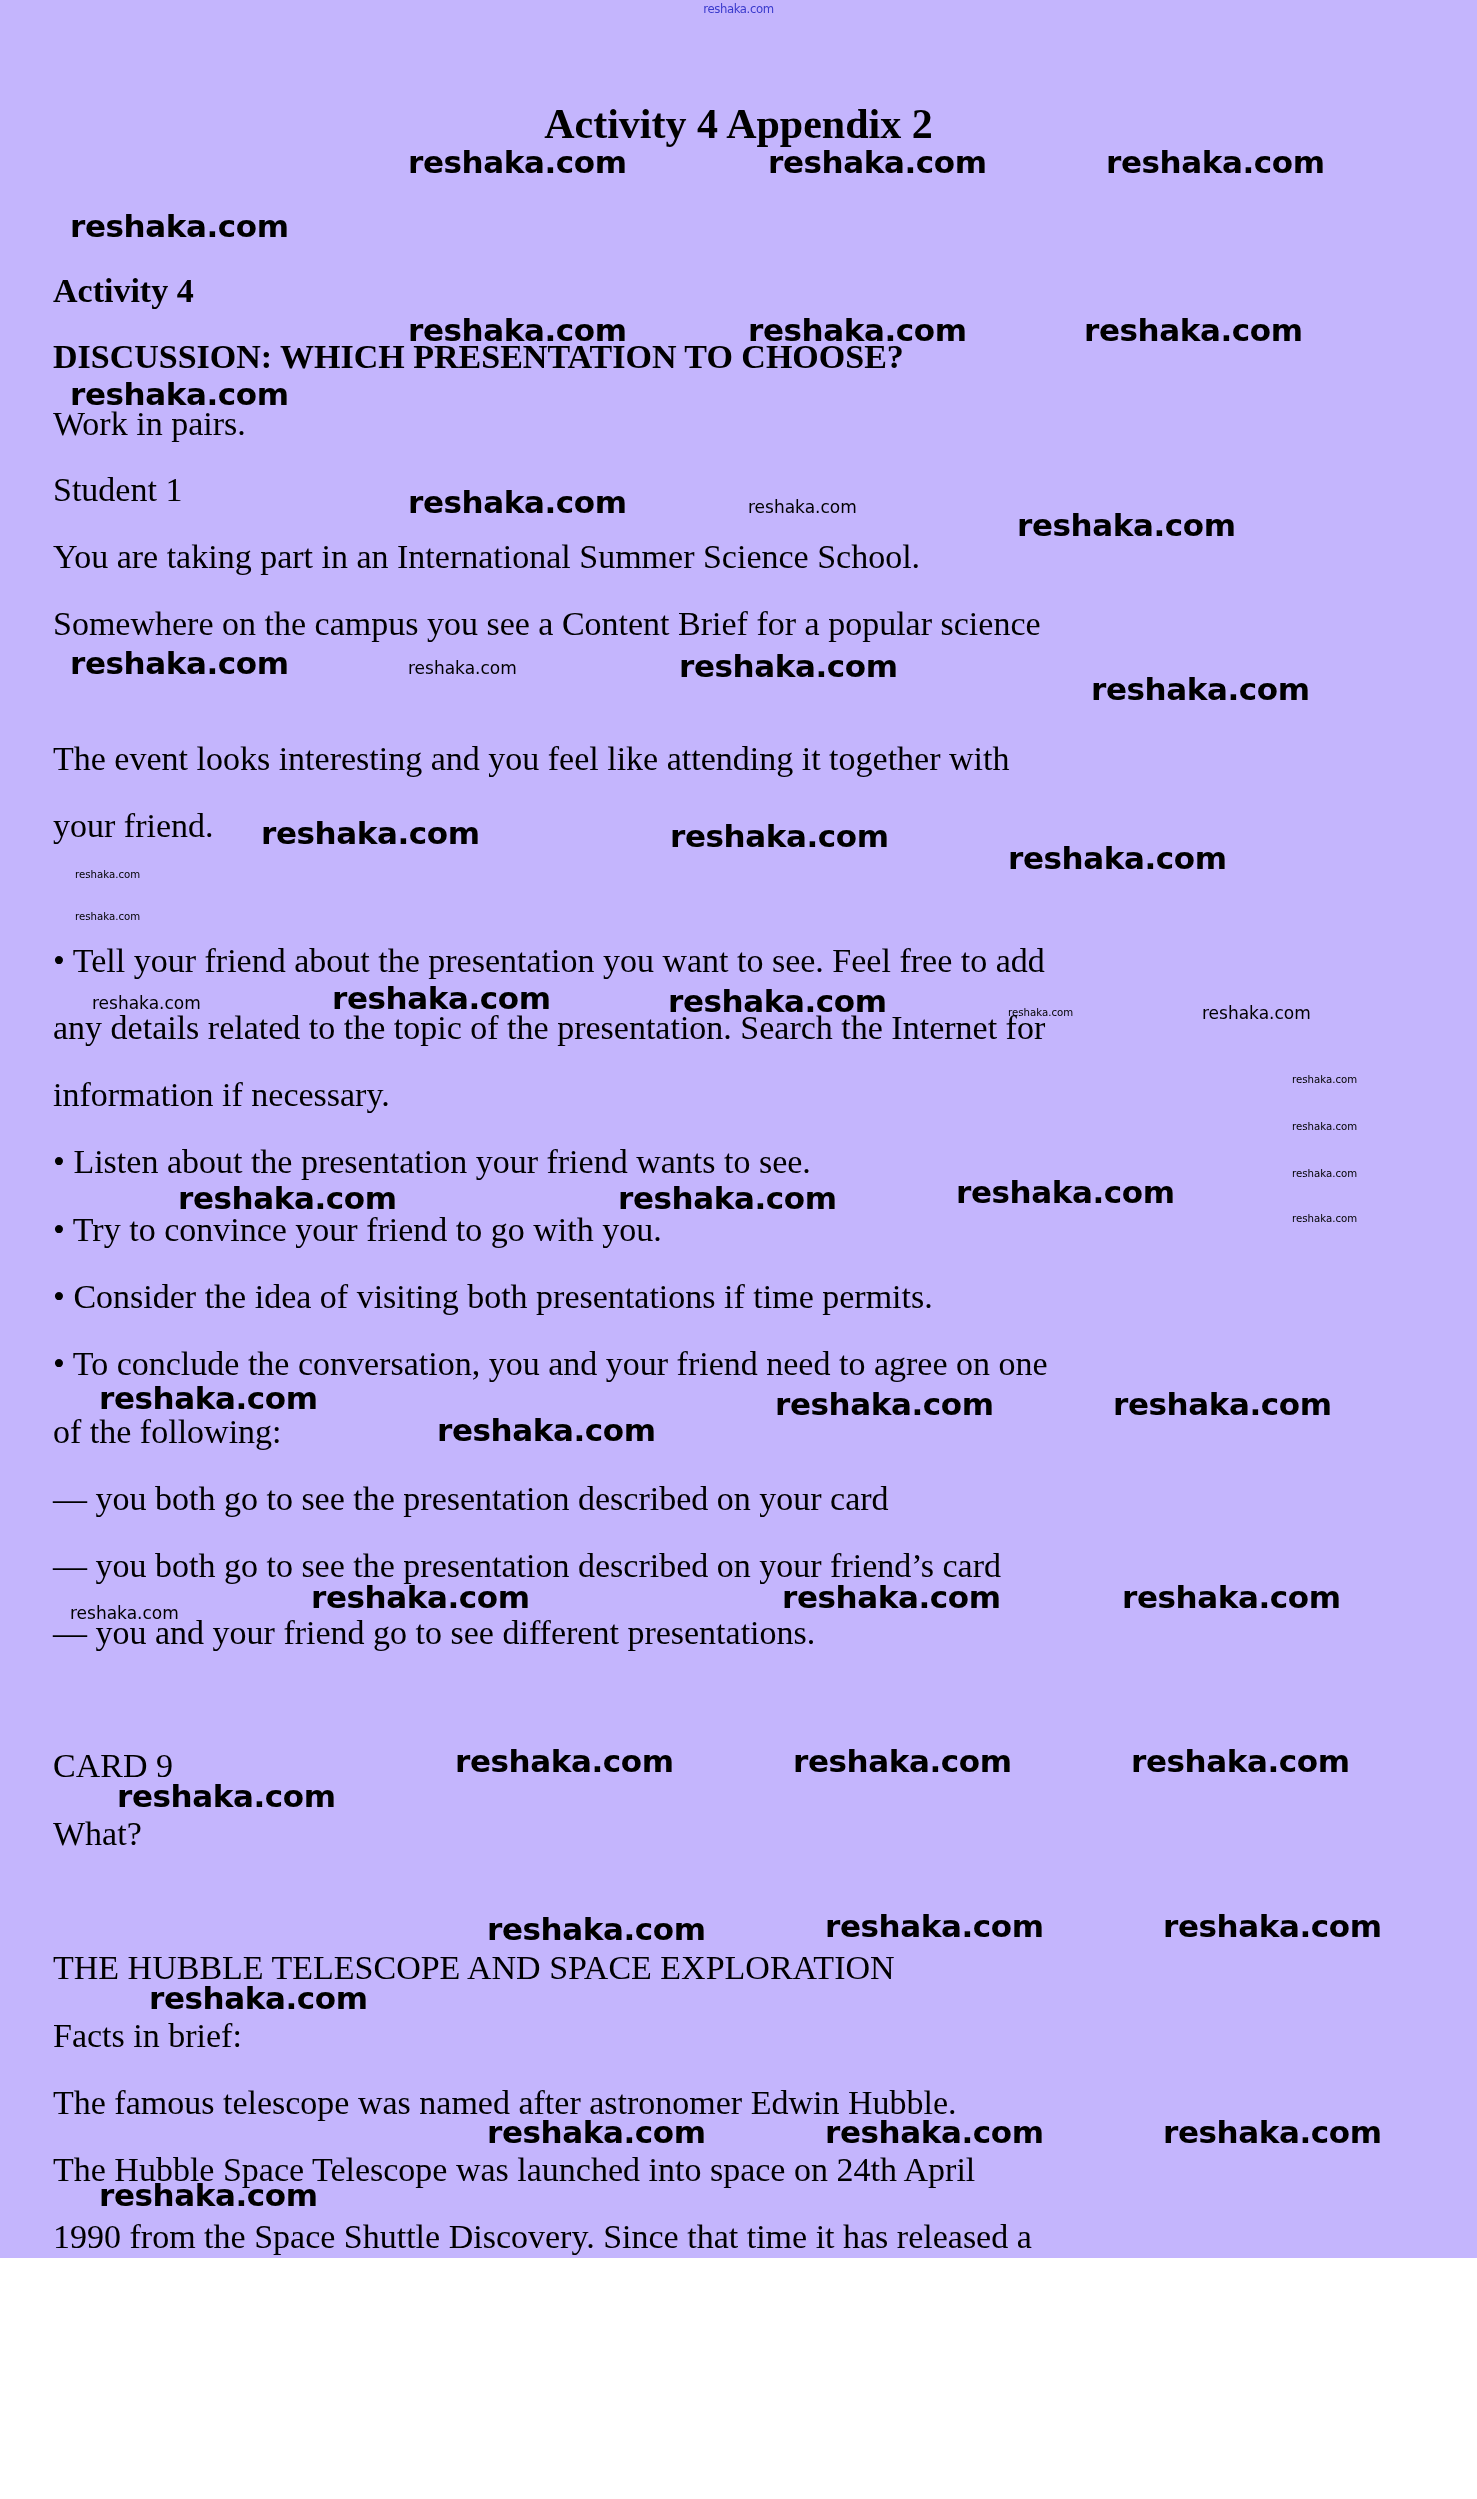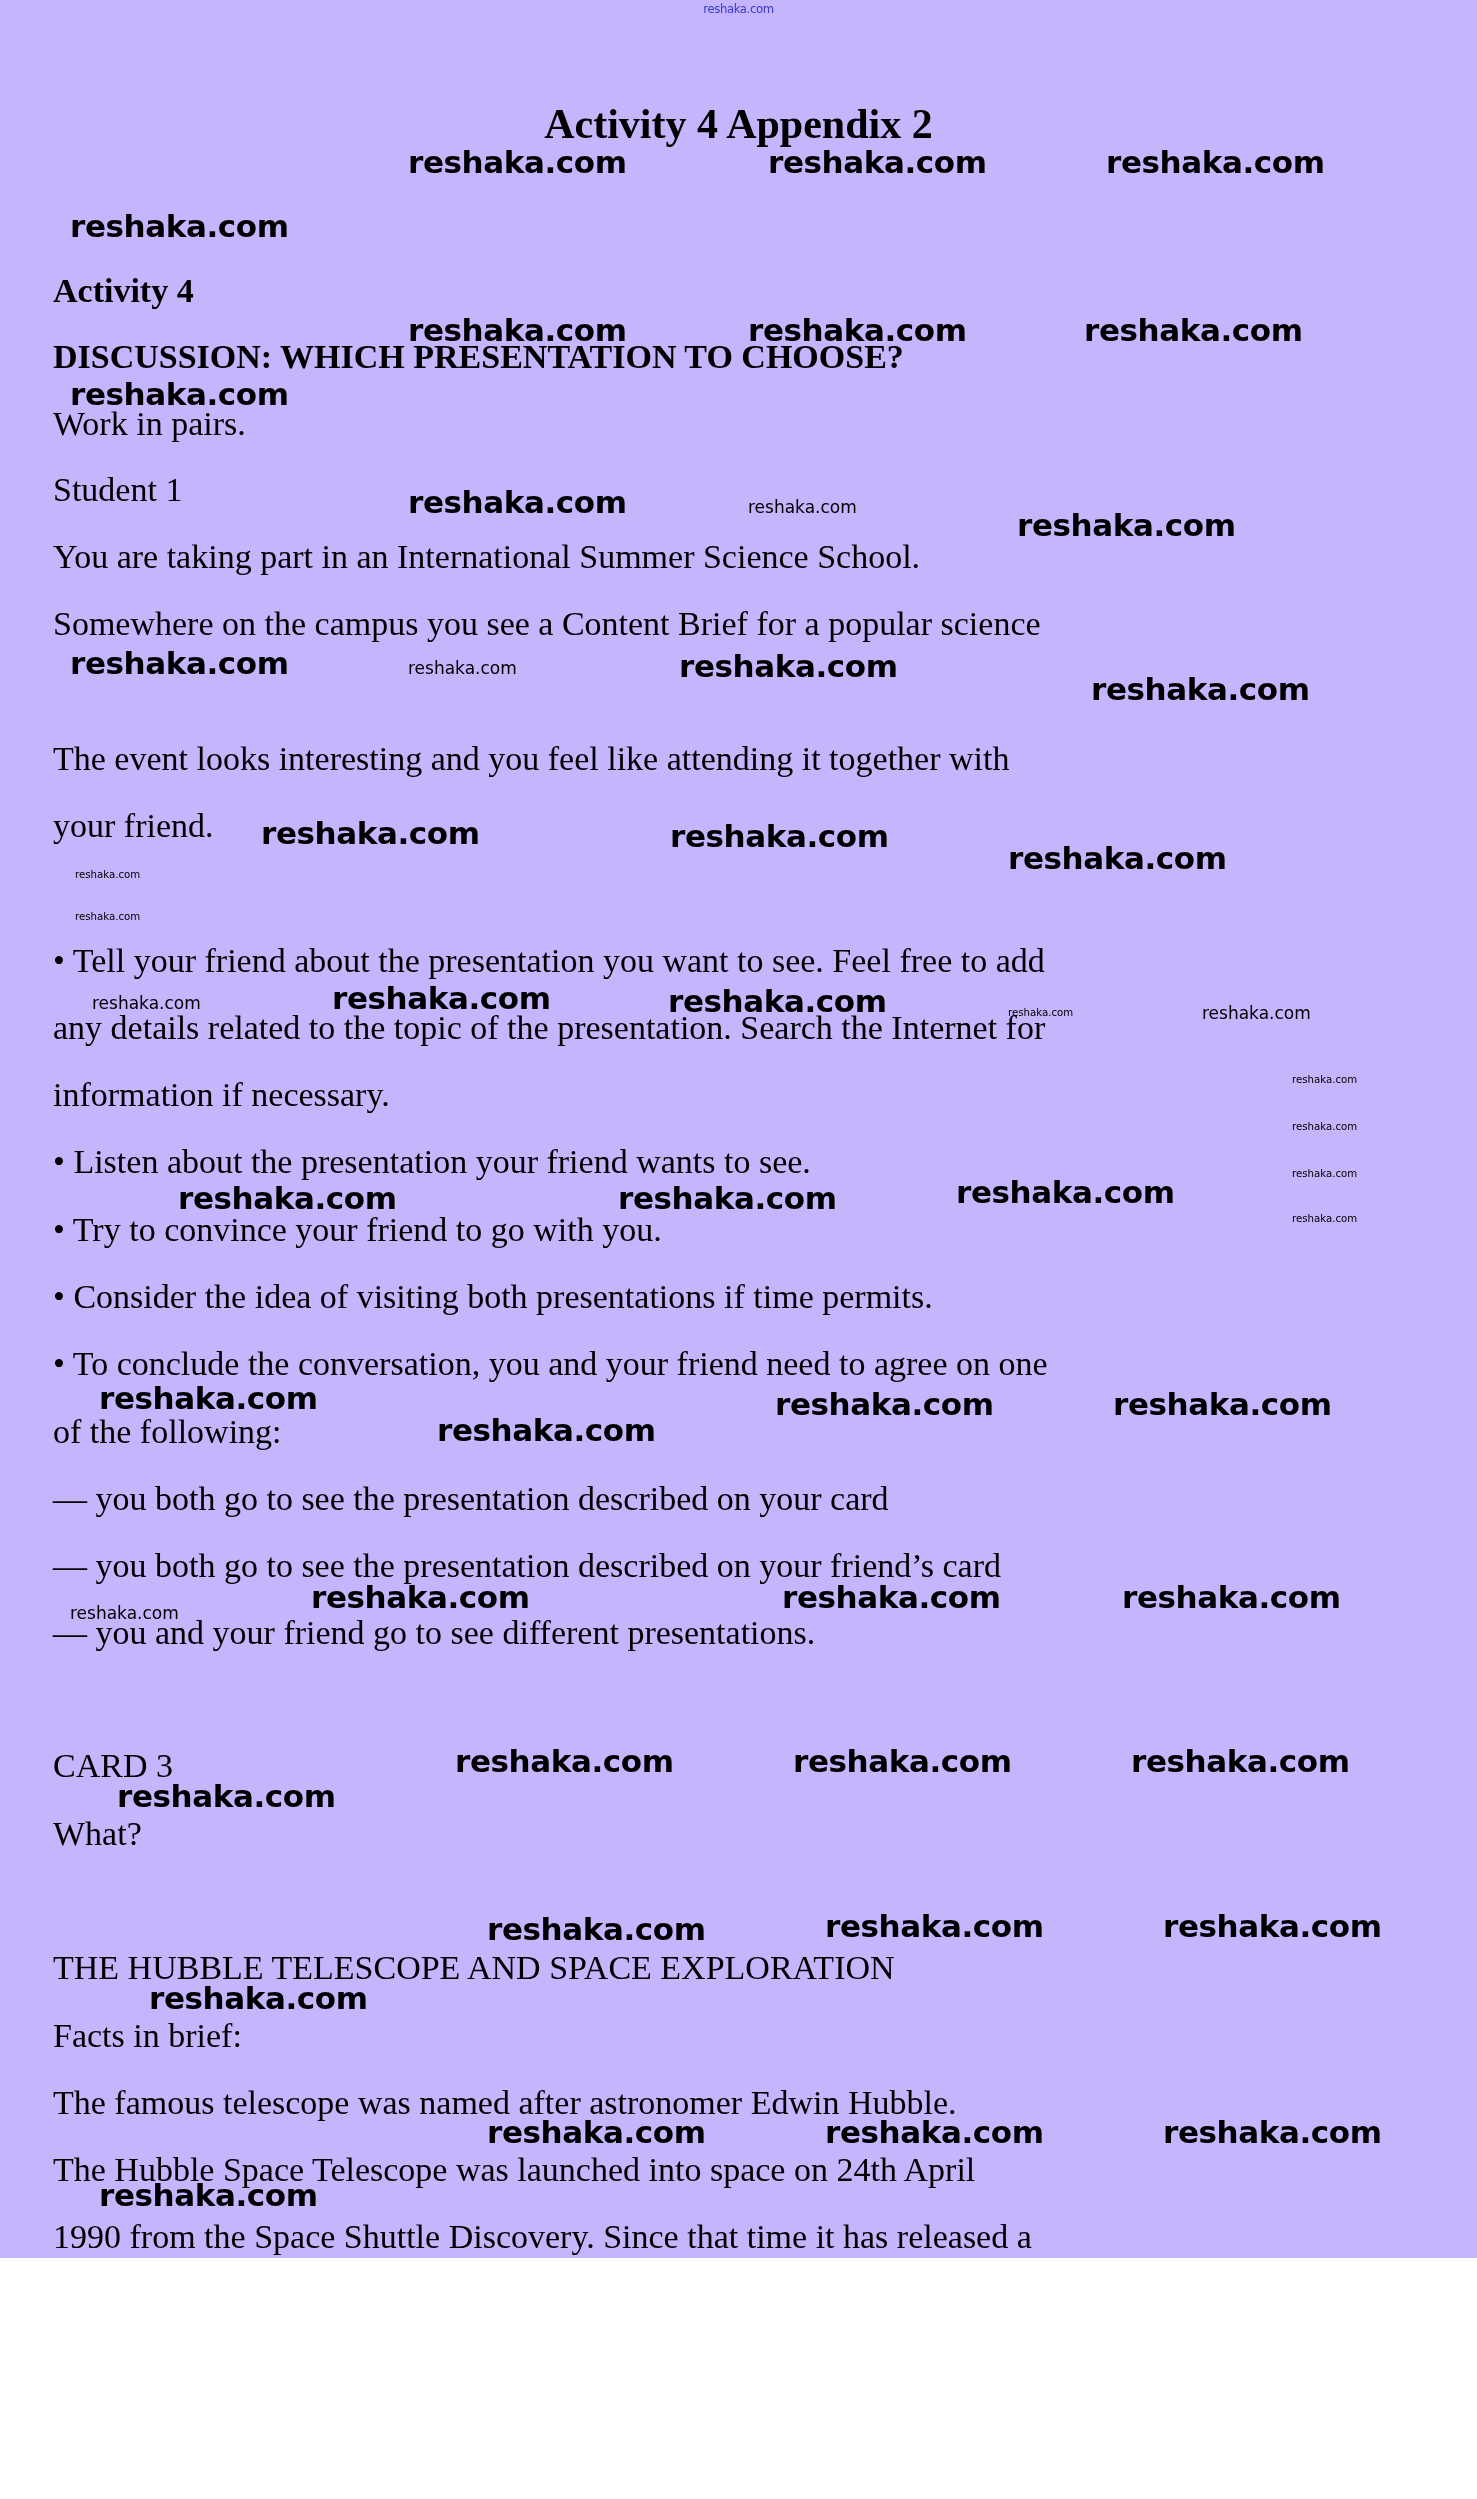--- a/index.html
+++ b/index.html
@@ -77,21 +77,21 @@
   <div class="line" style="top:1078px;">information if necessary.</div>
   <div class="line" style="top:1145px;">• Listen about the presentation your friend wants to see.</div>
   <div class="line" style="top:1213px;text-align:center;">• Try to convince your friend to go with you.</div>
   <div class="line" style="top:1280px;">• Consider the idea of visiting both presentations if time permits.</div>
   <div class="line" style="top:1347px;">• To conclude the conversation, you and your friend need to agree on one</div>
   <div class="line" style="top:1415px;">of the following:</div>
   <div class="line" style="top:1482px;">— you both go to see the presentation described on your card</div>
   <div class="line" style="top:1549px;">— you both go to see the presentation described on your friend’s card</div>
   <div class="line" style="top:1616px;">— you and your friend go to see different presentations.</div>
 
-  <div class="line" style="top:1749px;">CARD 3</div>
+  <div class="line" style="top:1749px;">CARD 9</div>
   <div class="line" style="top:1817px;">What?</div>
   <div class="line" style="top:1951px;">THE HUBBLE TELESCOPE AND SPACE EXPLORATION</div>
   <div class="line" style="top:2019px;">Facts in brief:</div>
 
   <div class="line" style="top:2086px;">The famous telescope was named after astronomer Edwin Hubble.</div>
   <div class="line" style="top:2153px;">The Hubble Space Telescope was launched into space on 24th April</div>
   <div class="line" style="top:2220px;">1990 from the Space Shuttle Discovery. Since that time it has released a</div>
   <div class="line" style="top:2288px;">lot of fantastically clear photos. The telescope is still in operation and</div>
 
   <div class="wm big" style="left:408px; top:147px;">reshaka.com</div>

